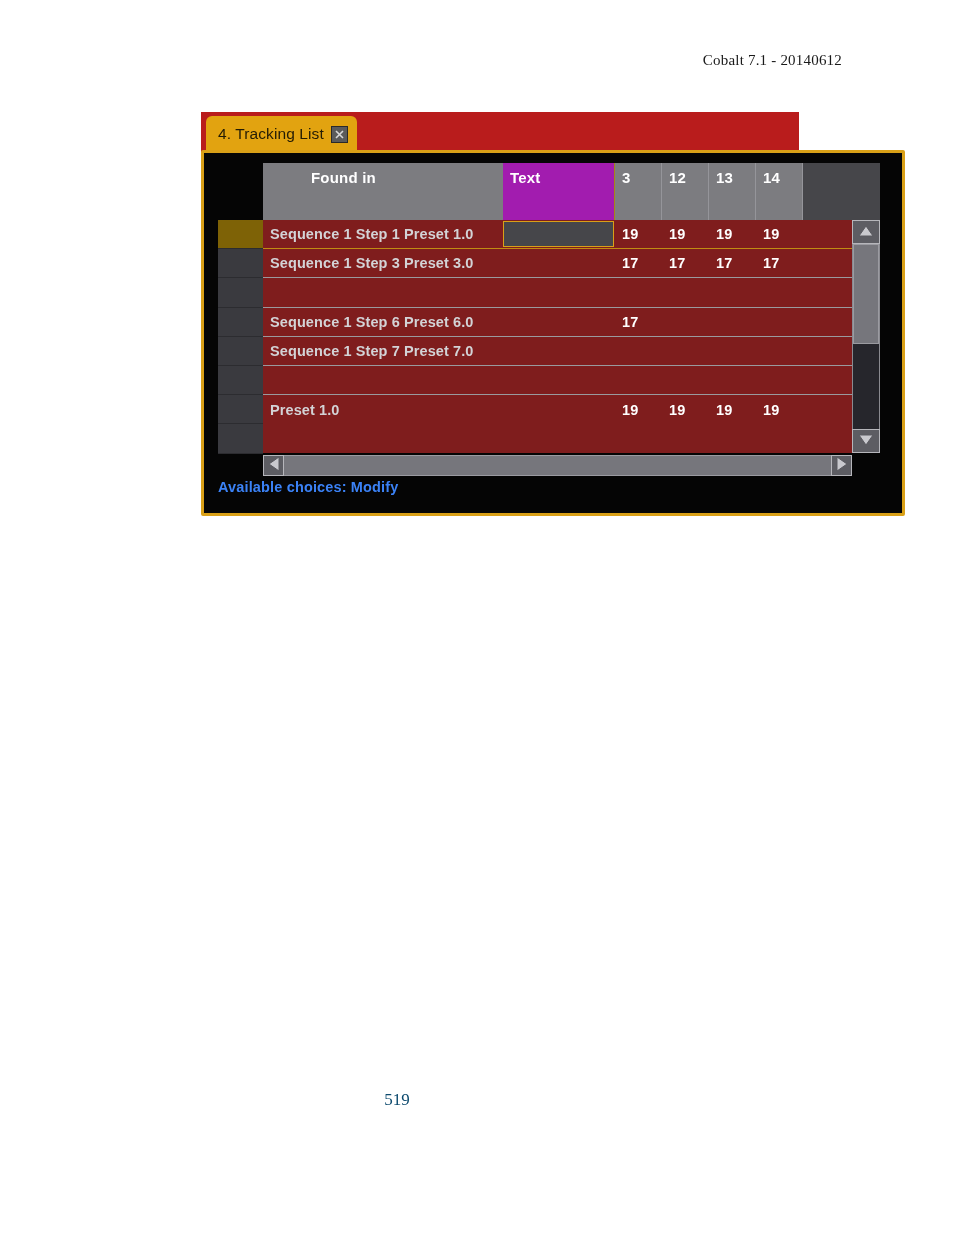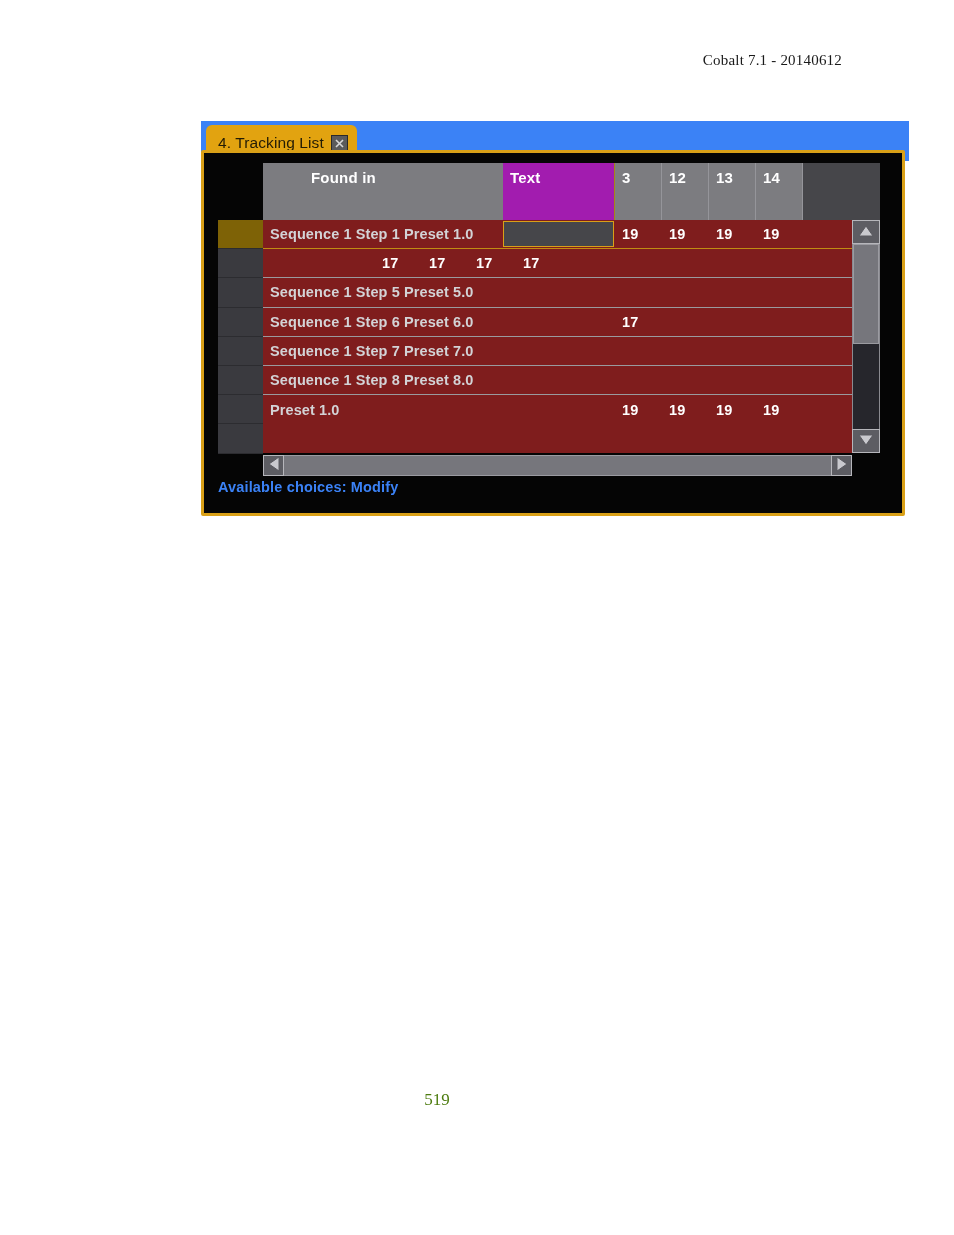--- a/index.html
+++ b/index.html
@@ -27,41 +27,40 @@
     white-space: nowrap;
   }
   .page-number {
     position: absolute;
     top: 1090px;
     left: 0;
     width: 794px;
     text-align: center;
     font-family: "Liberation Serif", serif;
     font-size: 17px;
-    color: #4d7c0f;
-    margin-left: 40px;
+    color: #0c4a6e;
   }
 
   
   .screenshot {
     position: absolute;
     left: 201px;
     top: 112px;
     width: 704px;
     height: 404px;
   }
 
   
   .tabstrip {
     position: absolute;
     left: 0;
-    top: 9px;
-    width: 708px;
+    top: 0;
+    width: 598px;
     height: 40px;
-    background: #3b82f6;
+    background: #b91c1c;
   }
   .tab {
     position: absolute;
     left: 5px;
     top: 4px;
     height: 36px;
     box-sizing: border-box;
     background: #e2a310;
     border-radius: 6px 6px 0 0;
     padding: 0 9px 0 12px;
@@ -366,31 +365,31 @@
             <div class="cell c-text"></div>
             <div class="cell c-num">19</div>
             <div class="cell c-num">19</div>
             <div class="cell c-num">19</div>
             <div class="cell c-num">19</div>
             <div class="cell c-pad"></div>
             <div class="edit-cell"></div>
           </div>
 
           <div class="row">
+            <div class="cell c-found">Sequence 1 Step 3 Preset 3.0</div>
             <div class="cell c-text"></div>
             <div class="cell c-num">17</div>
             <div class="cell c-num">17</div>
             <div class="cell c-num">17</div>
             <div class="cell c-num">17</div>
             <div class="cell c-pad"></div>
           </div>
 
 
           <div class="row">
-            <div class="cell c-found">Sequence 1 Step 5 Preset 5.0</div>
             <div class="cell c-text"></div>
             <div class="cell c-num"></div>
             <div class="cell c-num"></div>
             <div class="cell c-num"></div>
             <div class="cell c-num"></div>
             <div class="cell c-pad"></div>
           </div>
 
           <div class="row">
             <div class="cell c-found">Sequence 1 Step 6 Preset 6.0</div>
@@ -406,21 +405,20 @@
             <div class="cell c-found">Sequence 1 Step 7 Preset 7.0</div>
             <div class="cell c-text"></div>
             <div class="cell c-num"></div>
             <div class="cell c-num"></div>
             <div class="cell c-num"></div>
             <div class="cell c-num"></div>
             <div class="cell c-pad"></div>
           </div>
 
           <div class="row">
-            <div class="cell c-found">Sequence 1 Step 8 Preset 8.0</div>
             <div class="cell c-text"></div>
             <div class="cell c-num"></div>
             <div class="cell c-num"></div>
             <div class="cell c-num"></div>
             <div class="cell c-num"></div>
             <div class="cell c-pad"></div>
           </div>
 
           <div class="row">
             <div class="cell c-found">Preset 1.0</div>

